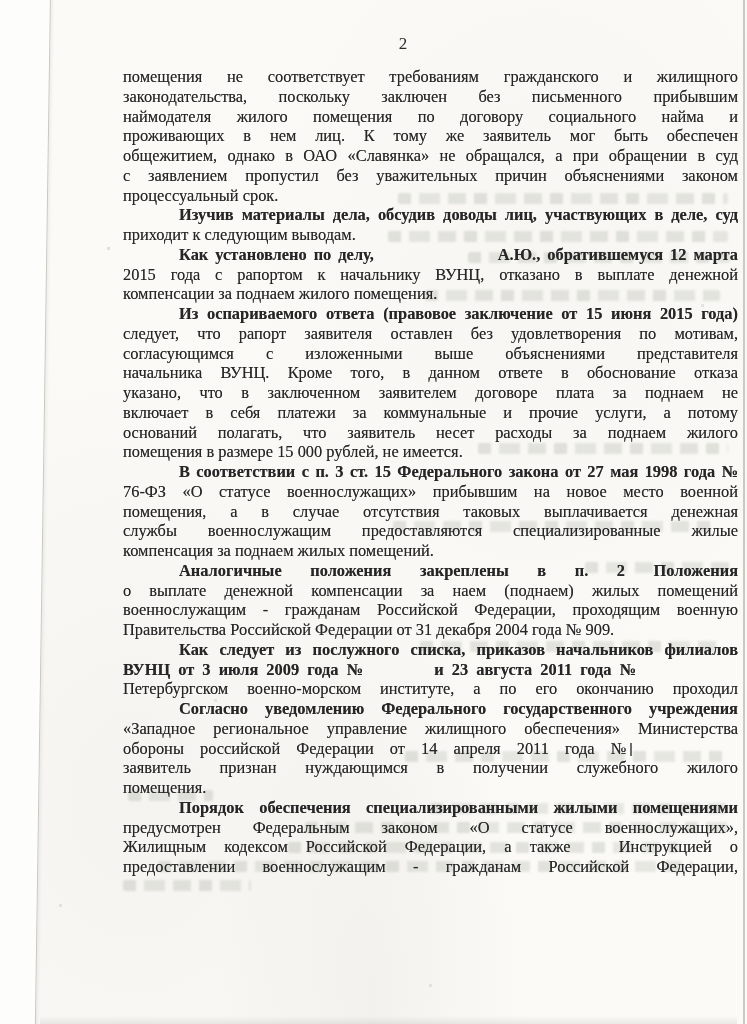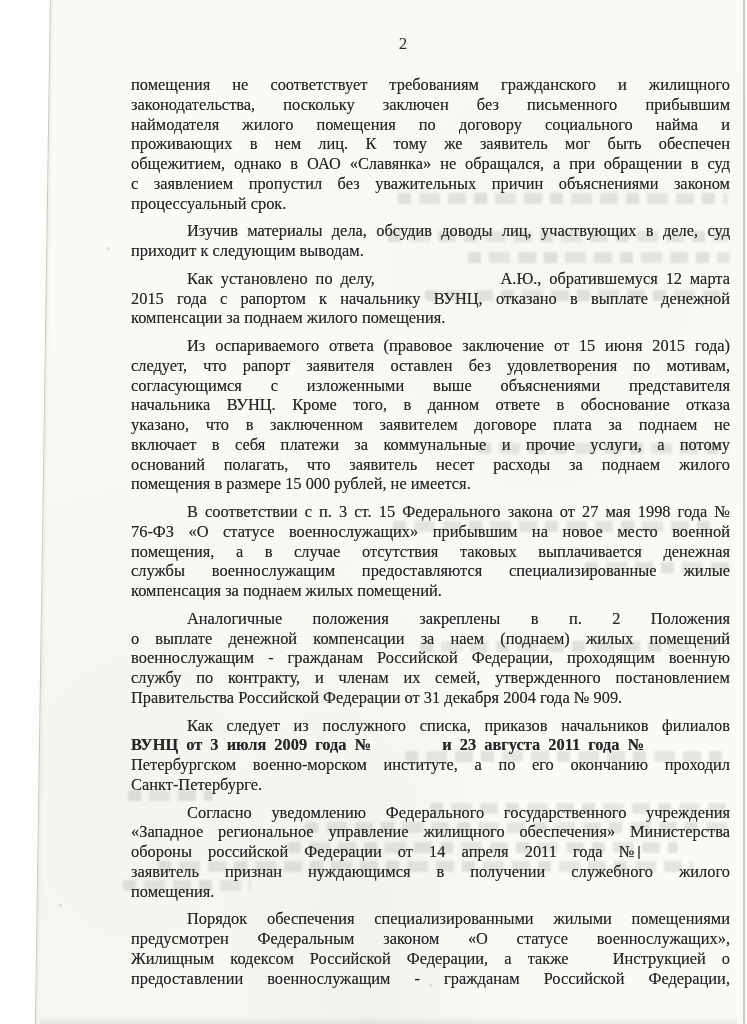--- a/index.html
+++ b/index.html
@@ -30,24 +30,24 @@
   }
   .page-number{
     position:absolute;top:34px;left:123px;width:560px;
     text-align:center;font-size:17px;color:#2b2b2b;
   }
   .text-block{
     position:absolute;left:123px;top:67px;width:615px;
     font-size:16.4px;line-height:19.75px;
     text-shadow:0 0 .5px rgba(40,40,40,.55);
   }
-  .para{margin:8px;}
+  .para{margin:0;}
   .line{text-align:justify;text-align-last:left;}
   .line.just{text-align-last:justify;}
-  .line.ind{text-indent:56px;}
+  .line.ind{text-indent:56px;font-weight:bold;}
   .gap{display:inline-block;height:1px;vertical-align:baseline;}
   .rmark{
     display:inline-block;width:2px;height:13px;background:#4a4a4a;
     vertical-align:-2px;margin-left:4px;opacity:.8;
   }
   
   .ghost{
     position:absolute;height:11px;border-radius:2px;
     background:repeating-linear-gradient(90deg,
       rgba(122,132,112,.40) 0 13px, transparent 13px 21px,
@@ -126,28 +126,26 @@
         <div class="line just ind">В соответствии с п. 3 ст. 15 Федерального закона от 27 мая 1998 года №</div>
         <div class="line just">76-ФЗ «О статусе военнослужащих» прибывшим на новое место военной</div>
         <div class="line just">помещения, а в случае отсутствия таковых выплачивается денежная</div>
         <div class="line just">службы военнослужащим предоставляются специализированные жилые</div>
         <div class="line">компенсация за поднаем жилых помещений.</div>
       </div>
       <div class="para">
         <div class="line just ind">Аналогичные положения закреплены в п. 2 Положения</div>
         <div class="line just">о выплате денежной компенсации за наем (поднаем) жилых помещений</div>
         <div class="line just">военнослужащим - гражданам Российской Федерации, проходящим военную</div>
-        <div class="line just">службу по контракту, и членам их семей, утвержденного постановлением</div>
         <div class="line">Правительства Российской Федерации от 31 декабря 2004 года № 909.</div>
       </div>
       <div class="para">
         <div class="line just ind">Как следует из послужного списка, приказов начальников филиалов</div>
         <div class="line" style="word-spacing: 4px; font-weight: bold;">ВУНЦ от 3 июля 2009 года № <span class="gap" style="width: 55px;"></span> и 23 августа 2011 года №</div>
         <div class="line just">Петербургском военно-морском институте, а по его окончанию проходил</div>
-        <div class="line">Санкт-Петербурге.</div>
       </div>
       <div class="para">
         <div class="line just ind">Согласно уведомлению Федерального государственного учреждения</div>
         <div class="line just">«Западное региональное управление жилищного обеспечения» Министерства</div>
         <div class="line" style="word-spacing: 12px;">обороны российской Федерации от 14 апреля 2011 года №<span class="rmark"></span></div>
         <div class="line just">заявитель признан нуждающимся в получении служебного жилого</div>
         <div class="line">помещения.</div>
       </div>
       <div class="para">
         <div class="line just ind">Порядок обеспечения специализированными жилыми помещениями</div>

